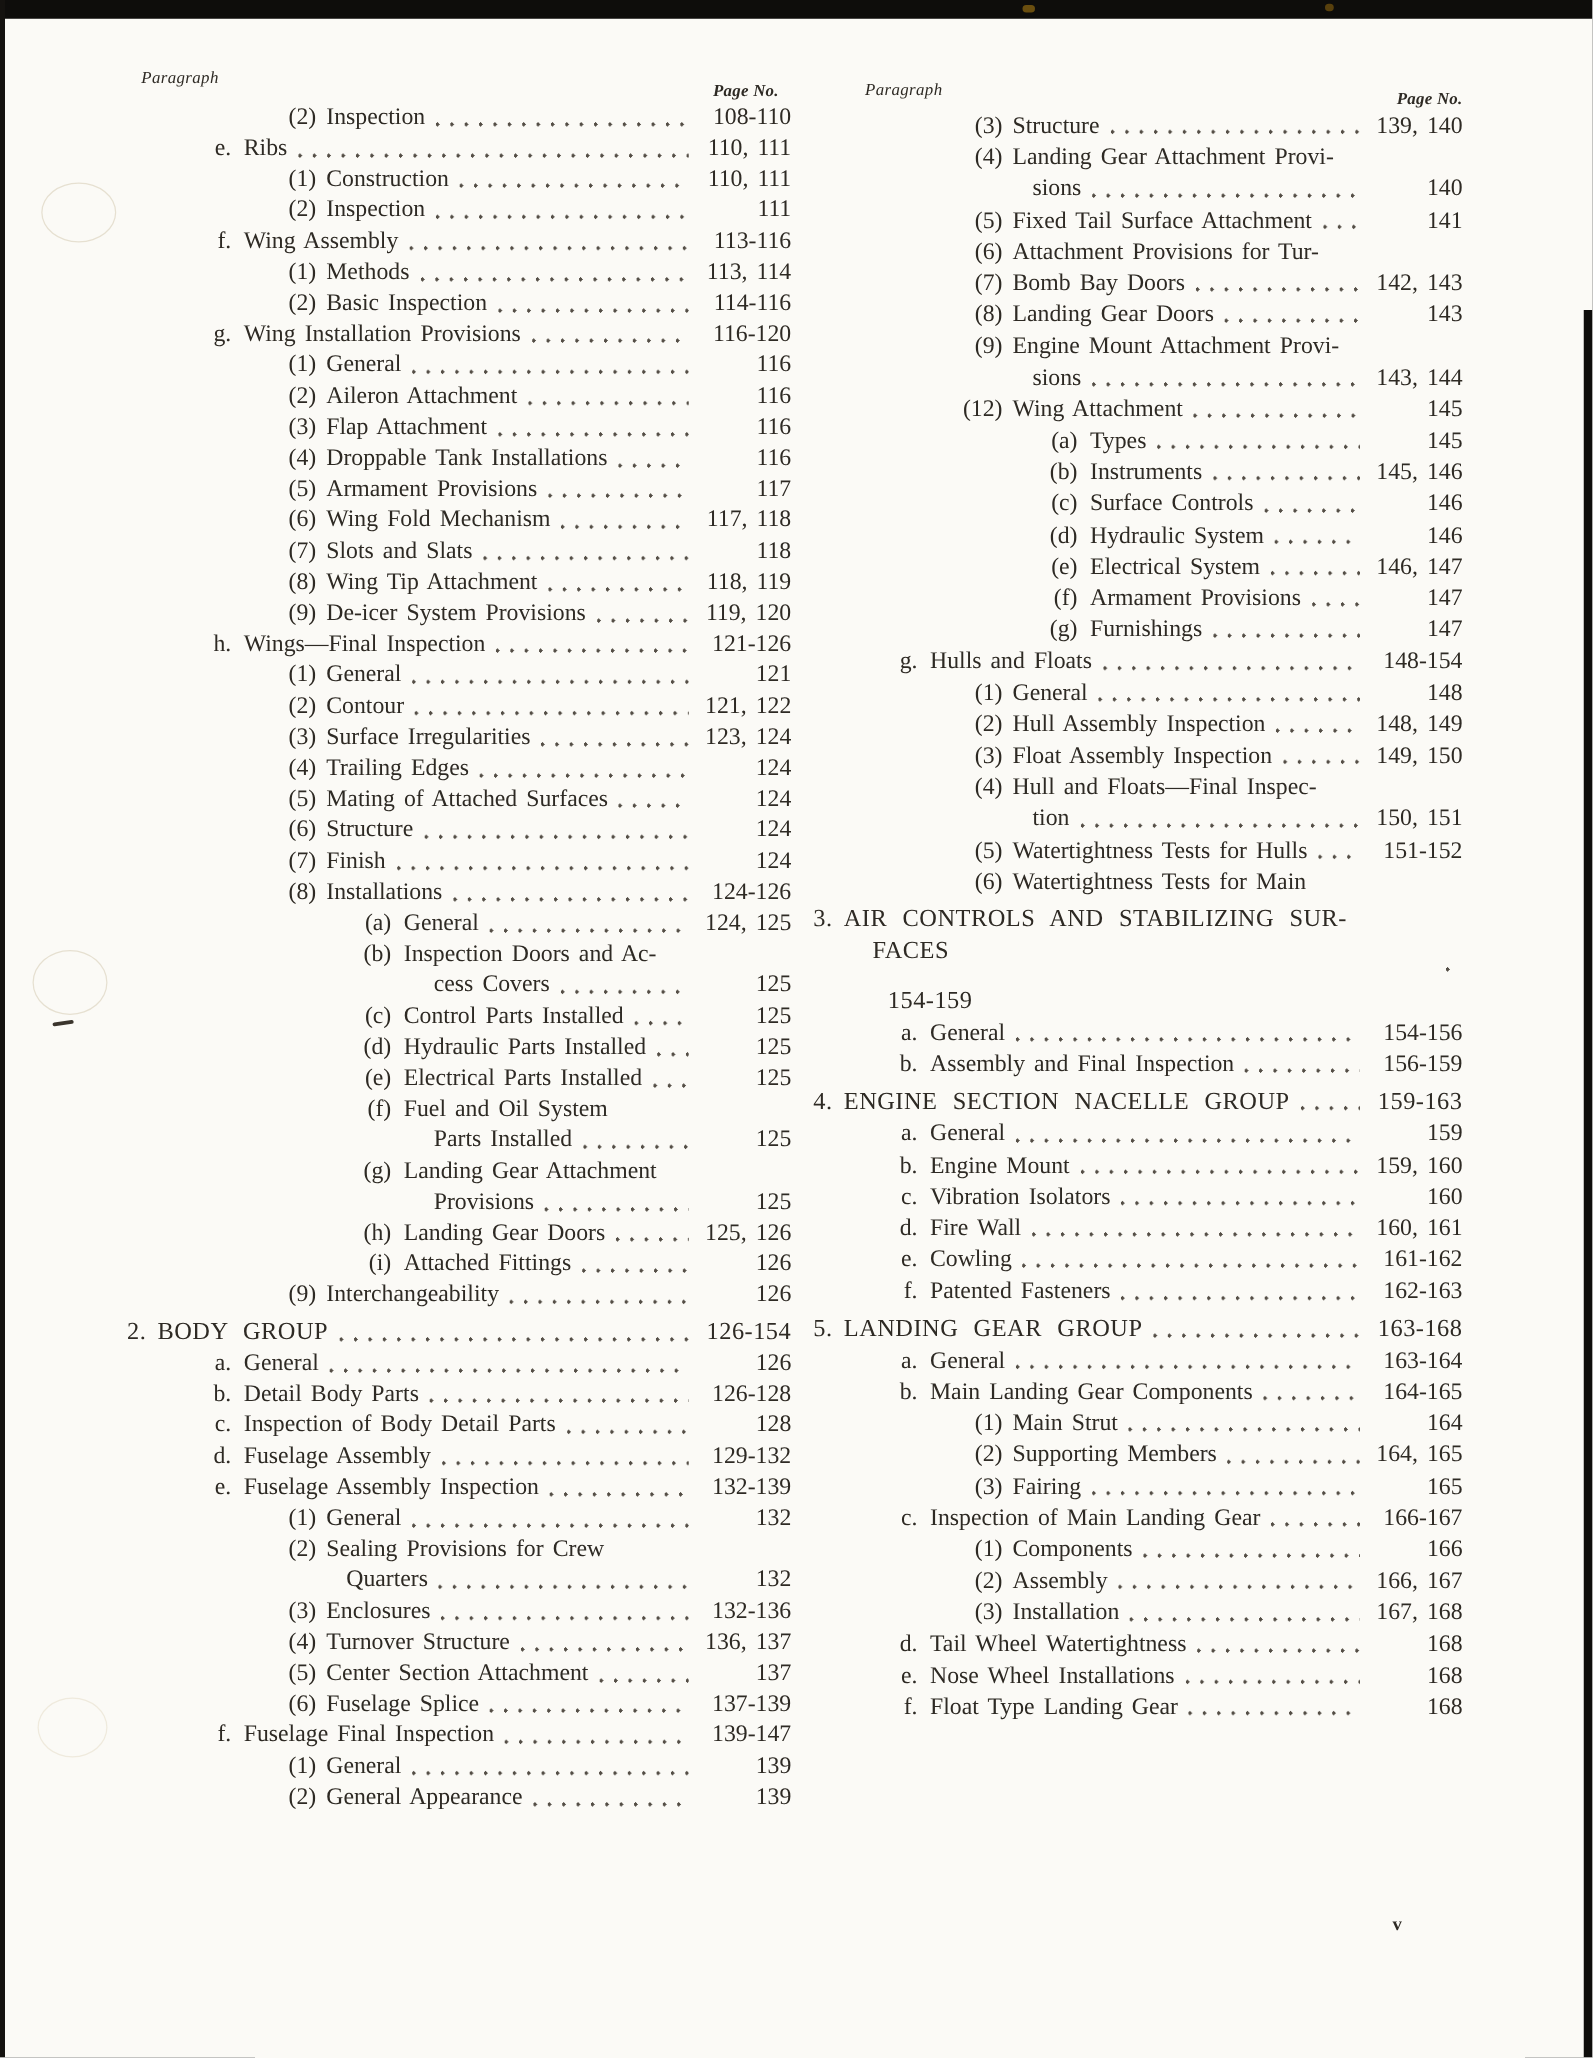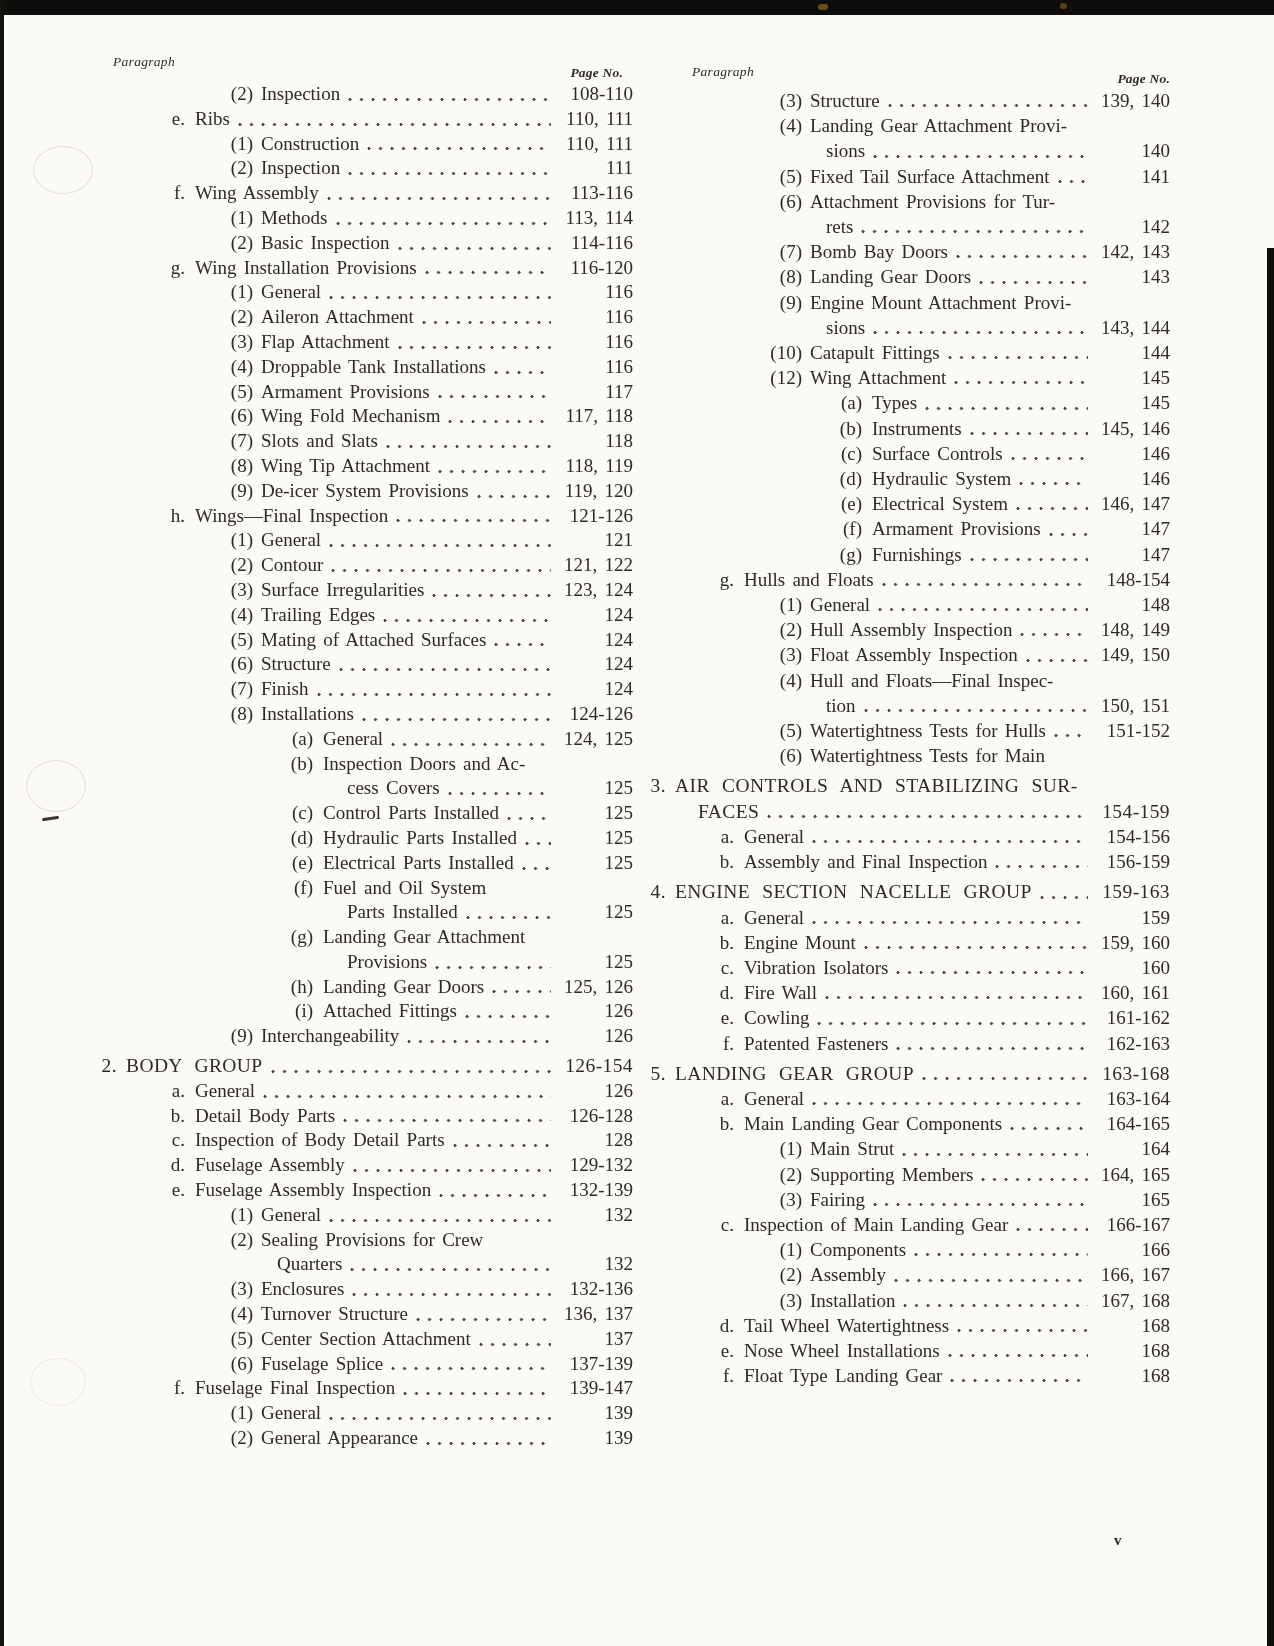--- a/index.html
+++ b/index.html
@@ -49,21 +49,21 @@
   .l1 { margin-top:5px; font-size:19.5px; letter-spacing:.4px; word-spacing:7px; }
   .l1 .m { width:22px; margin-right:9px; }
   .l2 { padding-left:68px; }
   .l2 .m { width:22px; margin-right:10px; }
   .l3 { padding-left:112px; }
   .l3 .m { width:46px; margin-right:8px; }
   .l4 { padding-left:176px; }
   .l4 .m { width:42px; margin-right:10px; }
 
   .cont { margin-top:0 !important; }
-  .cont.l1 { padding-left:54px; }
+  .cont.l1 { padding-left:54px;flex-direction:column; }
   .cont.l3 { padding-left:182px; }
   .cont.l4 { padding-left:252px; }
 
   .footer { position:absolute; left:1114px; top:1532px; font-size:15px; font-weight:bold; }
 </style>
 </head>
 <body>
 
 <div class="page">
 
@@ -428,51 +428,40 @@
         <div class="entry l3">
           <span class="m">(5)</span>
           <span class="t">Fixed Tail Surface Attachment</span>
           <span class="dots"></span>
           <span class="pg">141</span>
         </div>
         <div class="entry l3">
           <span class="m">(6)</span>
           <span class="t">Attachment Provisions for Tur-</span>
         </div>
-        <div class="entry cont l3">
-          <span class="t">rets</span>
-          <span class="dots"></span>
-          <span class="pg">142</span>
-        </div>
         <div class="entry l3">
           <span class="m">(7)</span>
           <span class="t">Bomb Bay Doors</span>
           <span class="dots"></span>
           <span class="pg">142, 143</span>
         </div>
         <div class="entry l3">
           <span class="m">(8)</span>
           <span class="t">Landing Gear Doors</span>
           <span class="dots"></span>
           <span class="pg">143</span>
         </div>
         <div class="entry l3">
           <span class="m">(9)</span>
           <span class="t">Engine Mount Attachment Provi-</span>
         </div>
         <div class="entry cont l3">
           <span class="t">sions</span>
           <span class="dots"></span>
           <span class="pg">143, 144</span>
-        </div>
-        <div class="entry l3">
-          <span class="m">(10)</span>
-          <span class="t">Catapult Fittings</span>
-          <span class="dots"></span>
-          <span class="pg">144</span>
         </div>
         <div class="entry l3">
           <span class="m">(12)</span>
           <span class="t">Wing Attachment</span>
           <span class="dots"></span>
           <span class="pg">145</span>
         </div>
         <div class="entry l4">
           <span class="m">(a)</span>
           <span class="t">Types</span>

